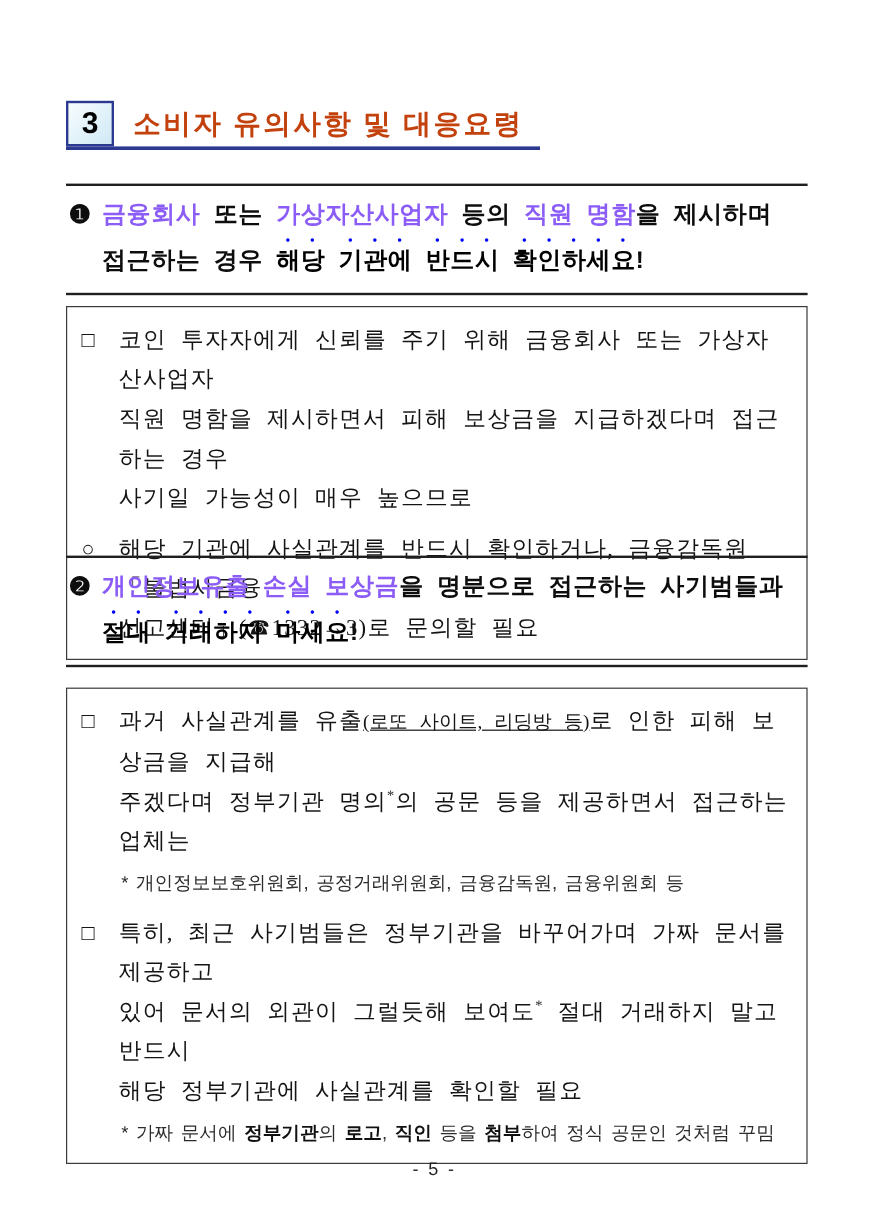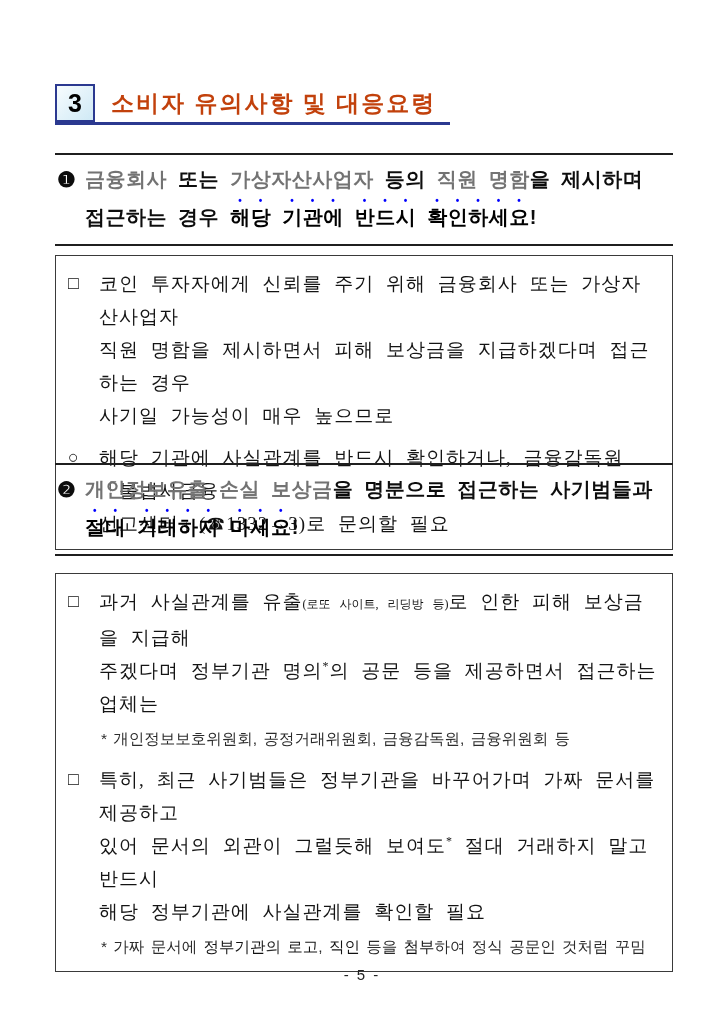--- a/index.html
+++ b/index.html
@@ -33,21 +33,21 @@
   .notice {
     position:absolute; left:55px; width:618px;
     border-top:2px solid #1f1f1f; border-bottom:2px solid #1f1f1f;
     padding:9px 2px 11px;
     font-weight:bold; font-size:20px; line-height:31px;
     letter-spacing:0.5px; word-spacing:5px; color:#0d0d0d;
   }
   .notice-row { display:flex; }
   .notice-marker { width:28px; flex:none; font-size:21px; }
   .notice-body { flex:1; }
-  .n-red  { color:#737373; }
+  .n-red  { color:#8b5cf6; }
   .n-blue {
     color:#000000;
     -webkit-text-emphasis:filled dot #0000ff;
     text-emphasis:filled dot #0000ff;
     -webkit-text-emphasis-position:over right;
     text-emphasis-position:over right;
   }
 
   
   .tbox {
@@ -55,29 +55,29 @@
     border:1px solid #3a3a3a; background:#ffffff;
     padding:11px 12px 9px;
     font-family:"Liberation Serif", serif;
     font-size:19px; line-height:33px; letter-spacing:1px; word-spacing:6px;
     color:#141414;
   }
   .box-item { display:flex; }
   .box-item + .box-item { margin-top:9px; }
   .box-bullet { width:31px; flex:none; font-size:18px; }
   .box-text { flex:1; }
-  .paren { font-size:12px; letter-spacing:0; }
+  .paren { font-size:16px; letter-spacing:0;text-decoration:underline; }
   sup.star { font-size:12px; vertical-align:super; line-height:0; }
   .footnote {
     font-family:"Liberation Sans", sans-serif;
     font-size:15.5px; line-height:23px; letter-spacing:0; word-spacing:2px;
     color:#2b2b2b; margin:7px 0 16px 2px;
   }
   .footnote:last-child { margin-bottom:4px; }
-  .fn-bold { font-weight:normal; color:#111; }
+  .fn-bold { font-weight:bold; color:#111; }
 
   
   .page-number {
     position:absolute; top:966px; left:0; width:724px;
     text-align:center; font-size:15px; letter-spacing:2px; color:#222;
   }
 </style>
 </head>
 <body>
 

